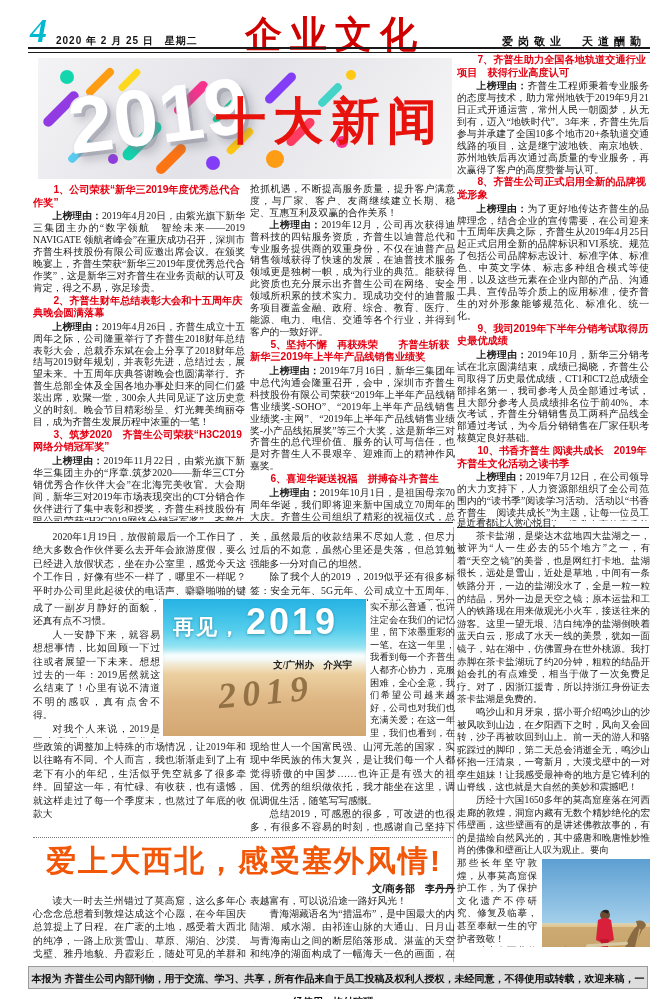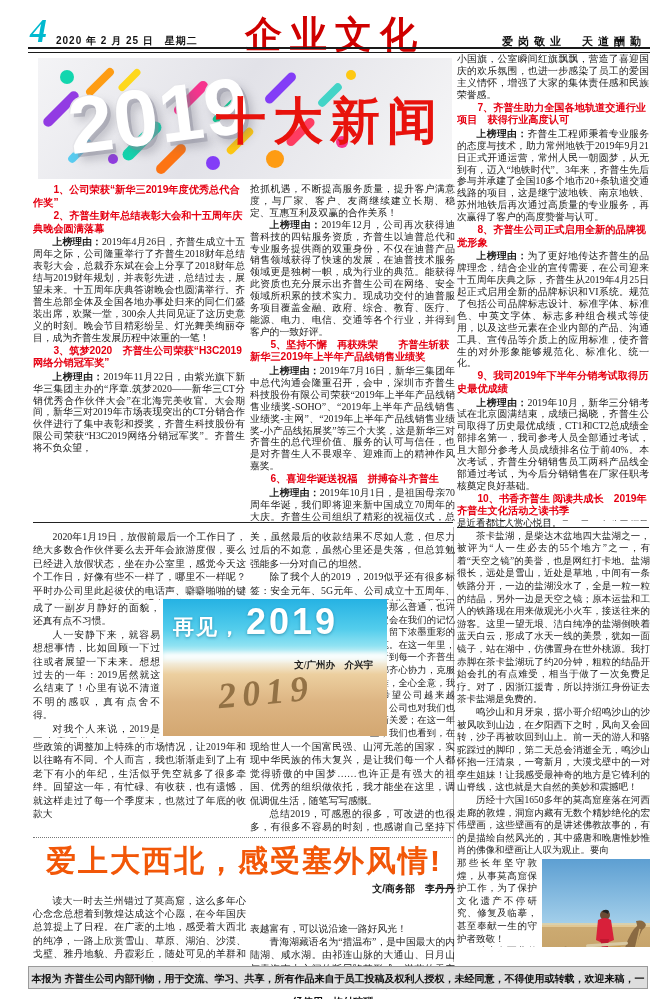--- a/index.html
+++ b/index.html
@@ -46,21 +46,21 @@
   .essay{font-size:9.8px;line-height:13.4px;text-align:justify;overflow:hidden;}
   .essay p{margin:0;text-indent:2em;}
   .essay p.cont{text-indent:0;}
   .e-l1{left:33px;top:530px;width:213px;height:70px;}
   .e-l2{left:33px;top:601px;width:127px;height:137px;}
   .e-l3{left:33px;top:740px;width:213px;height:95px;}
   .e-m1{left:250px;top:530px;width:205px;height:71px;}
   .e-m2{left:370px;top:601px;width:85px;height:137px;font-size:9.3px;line-height:12.6px;}
   .e-m3{left:250px;top:740px;width:205px;height:96px;}
   
-  .beach{left:163px;top:599px;width:224px;height:137px;overflow:hidden;
+  .beach{left:163px;top:599px;width:203px;height:137px;overflow:hidden;
          background:linear-gradient(180deg,#25b2e3 0%,#53cdec 22%,#8fe2f2 34%,#d9f5f7 41%,
                     #f3efe0 46%,#eccf9f 55%,#ddb583 75%,#d3a771 100%);}
   .beach-foam{position:absolute;left:0;top:54px;width:100%;height:7px;background:rgba(255,255,255,.85);filter:blur(2px);}
   .farewell-line{position:absolute;left:10px;top:2px;display:flex;align-items:baseline;color:#ffffff;
                  font-family:"Liberation Sans",sans-serif;font-weight:900;
                  text-shadow:0 1px 3px rgba(0,80,110,.45);}
   .farewell-word{font-size:21px;letter-spacing:2px;}
   .farewell-year{font-size:36px;letter-spacing:3px;margin-left:4px;}
   .beach-credit{position:absolute;right:14px;top:60px;font-size:9.5px;font-weight:bold;color:#1a1a1a;margin-left:16px;}
   .sand-year{position:absolute;left:18px;top:72px;width:170px;text-align:center;color:#8b6a3e;
@@ -69,21 +69,21 @@
   
   .travel-head{left:33px;top:841px;width:422px;height:40px;text-align:center;color:#f25708;
                font-family:"Liberation Sans","DejaVu Sans",sans-serif;font-weight:900;font-size:30px;
                letter-spacing:2px;line-height:40px;}
   .travel-byline{left:250px;top:882px;width:205px;text-align:right;font-size:10px;font-weight:bold;
                  font-family:"Liberation Sans",sans-serif;}
   .travel-col{font-size:9.8px;line-height:13.2px;text-align:justify;overflow:hidden;}
   .travel-col p{margin:0;text-indent:2em;}
   .travel-col p.cont{text-indent:0;}
   .t-left{left:33px;top:894px;width:213px;height:68px;}
-  .t-mid{left:250px;top:894px;width:205px;height:68px;margin-top:28px;}
+  .t-mid{left:250px;top:894px;width:205px;height:68px;}
   .t-right{left:457px;top:517px;width:193px;height:430px;font-size:9.5px;line-height:12.6px;}
   
   .camel{float:right;width:108px;height:148px;margin:2px 0 2px 5px;position:relative;overflow:hidden;}
   
   .footer{left:28px;top:966px;width:620px;height:23px;background:#dedede;border:1px solid #9a9a9a;
           text-align:center;line-height:23px;font-size:10px;font-weight:bold;color:#111;
           font-family:"Liberation Sans",sans-serif;box-sizing:border-box;}
 </style>
 </head>
 <body>
@@ -117,37 +117,37 @@
         <div class="confetti-bit" style="left: 168px; top: 98px; width: 14px; height: 14px; background: rgb(123, 47, 247); border-radius: 50%; transform: rotate(0deg); opacity: 0.92;"></div>
         <div class="confetti-bit" style="left: 308px; top: 12px; width: 10px; height: 10px; background: rgb(255, 196, 0); border-radius: 50%; transform: rotate(0deg); opacity: 0.92;"></div>
         <div class="confetti-bit" style="left: 70px; top: 96px; width: 10px; height: 10px; background: rgb(138, 43, 226); border-radius: 50%; transform: rotate(0deg); opacity: 0.92;"></div>
       </div>
     <div class="banner-year">2019</div>
     <div class="banner-headline">十大新闻</div>
   </div>
 
   <div class="abs news-col col-left">
     <div class="item-h">1、公司荣获“新华三2019年度优秀总代合作奖”</div>
+    <p><span class="rl">上榜理由：</span><span>2019年4月20日，由紫光旗下新华三集团主办的“数字领航　智绘未来——2019 NAVIGATE 领航者峰会”在重庆成功召开，深圳市齐普生科技股份有限公司应邀出席会议。在颁奖晚宴上，齐普生荣获“新华三2019年度优秀总代合作奖”，这是新华三对齐普生在业务贡献的认可及肯定，得之不易，弥足珍贵。</span></p>
     <div class="item-h">2、齐普生财年总结表彰大会和十五周年庆典晚会圆满落幕</div>
     <p><span class="rl">上榜理由：</span><span>2019年4月26日，齐普生成立十五周年之际，公司隆重举行了齐普生2018财年总结表彰大会，总裁乔东斌在会上分享了2018财年总结与2019财年规划，并表彰先进，总结过去，展望未来。十五周年庆典答谢晚会也圆满举行。齐普生总部全体及全国各地办事处归来的同仁们盛装出席，欢聚一堂，300余人共同见证了这历史意义的时刻。晚会节目精彩纷呈、灯光舞美绚丽夺目，成为齐普生发展历程中浓重的一笔！</span></p>
     <div class="item-h">3、筑梦2020　齐普生公司荣获“H3C2019网络分销冠军奖”</div>
     <p><span class="rl">上榜理由：</span><span>2019年11月22日，由紫光旗下新华三集团主办的“序章.筑梦2020——新华三CT分销优秀合作伙伴大会”在北海完美收官。大会期间，新华三对2019年市场表现突出的CT分销合作伙伴进行了集中表彰和授奖，齐普生科技股份有限公司荣获“H3C2019网络分销冠军奖”。齐普生将不负众望，</span></p>
   </div>
 
   <div class="abs news-col col-mid">
     <p class="cont">抢抓机遇，不断提高服务质量，提升客户满意度，与厂家、客户、友商继续建立长期、稳定、互惠互利及双赢的合作关系！</p>
     <p><span class="rl">上榜理由：</span><span>2019年12月，公司再次获得迪普科技的四钻服务资质，齐普生以迪普总代和专业服务提供商的双重身份，不仅在迪普产品销售领域获得了快速的发展，在迪普技术服务领域更是独树一帜，成为行业的典范。能获得此资质也充分展示出齐普生公司在网络、安全领域所积累的技术实力。现成功交付的迪普服务项目覆盖金融、政府、综合、教育、医疗、能源、电力、电信、交通等各个行业，并得到客户的一致好评。</span></p>
     <div class="item-h">5、坚持不懈　再获殊荣　　齐普生斩获新华三2019年上半年产品线销售业绩奖</div>
     <p><span class="rl">上榜理由：</span><span>2019年7月16日，新华三集团年中总代沟通会隆重召开，会中，深圳市齐普生科技股份有限公司荣获“2019年上半年产品线销售业绩奖-SOHO”、“2019年上半年产品线销售业绩奖-主网”、“2019年上半年产品线销售业绩奖-小产品线拓展奖”等三个大奖，这是新华三对齐普生的总代理价值、服务的认可与信任，也是对齐普生人不畏艰辛、迎难而上的精神作风嘉奖。</span></p>
     <div class="item-h">6、喜迎华诞送祝福　拼搏奋斗齐普生</div>
     <p><span class="rl">上榜理由：</span><span>2019年10月1日，是祖国母亲70周年华诞，我们即将迎来新中国成立70周年的大庆。齐普生公司组织了精彩的祝福仪式，总部依次派发鲜艳的</span></p>
   </div>
 
   <div class="abs news-col col-right">
-    <p class="cont">小国旗，公室瞬间红旗飘飘，营造了喜迎国庆的欢乐氛围，也进一步感染了员工的爱国主义情怀，增强了大家的集体责任感和民族荣誉感。</p>
     <div class="item-h">7、齐普生助力全国各地轨道交通行业项目　获得行业高度认可</div>
     <p><span class="rl">上榜理由：</span><span>齐普生工程师秉着专业服务的态度与技术，助力常州地铁于2019年9月21日正式开通运营，常州人民一朝圆梦，从无到有，迈入“地铁时代”。3年来，齐普生先后参与并承建了全国10多个地市20+条轨道交通线路的项目，这是继宁波地铁、南京地铁、苏州地铁后再次通过高质量的专业服务，再次赢得了客户的高度赞誉与认可。</span></p>
     <div class="item-h">8、齐普生公司正式启用全新的品牌视觉形象</div>
     <p><span class="rl">上榜理由：</span><span>为了更好地传达齐普生的品牌理念，结合企业的宣传需要，在公司迎来十五周年庆典之际，齐普生从2019年4月25日起正式启用全新的品牌标识和VI系统。规范了包括公司品牌标志设计、标准字体、标准色、中英文字体、标志多种组合模式等使用，以及这些元素在企业内部的产品、沟通工具、宣传品等介质上的应用标准，使齐普生的对外形象能够规范化、标准化、统一化。</span></p>
     <div class="item-h">9、我司2019年下半年分销考试取得历史最优成绩</div>
     <p><span class="rl">上榜理由：</span><span>2019年10月，新华三分销考试在北京圆满结束，成绩已揭晓，齐普生公司取得了历史最优成绩，CT1和CT2总成绩全部排名第一，我司参考人员全部通过考试，且大部分参考人员成绩排名位于前40%。本次考试，齐普生分销销售员工两科产品线全部通过考试，为今后分销销售在厂家任职考核奠定良好基础。</span></p>
     <div class="item-h">10、书香齐普生 阅读共成长　2019年齐普生文化活动之读书季</div>
     <p><span class="rl">上榜理由：</span><span>2019年7月12日，在公司领导的大力支持下，人力资源部组织了全公司范围内的“读书季”阅读学习活动。活动以“书香齐普生　阅读共成长”为主题，让每一位员工都喜爱读书，学会读书，提升大家的素质并全面发展，营造良好的企业文化氛围。</span></p>
   </div>
 

